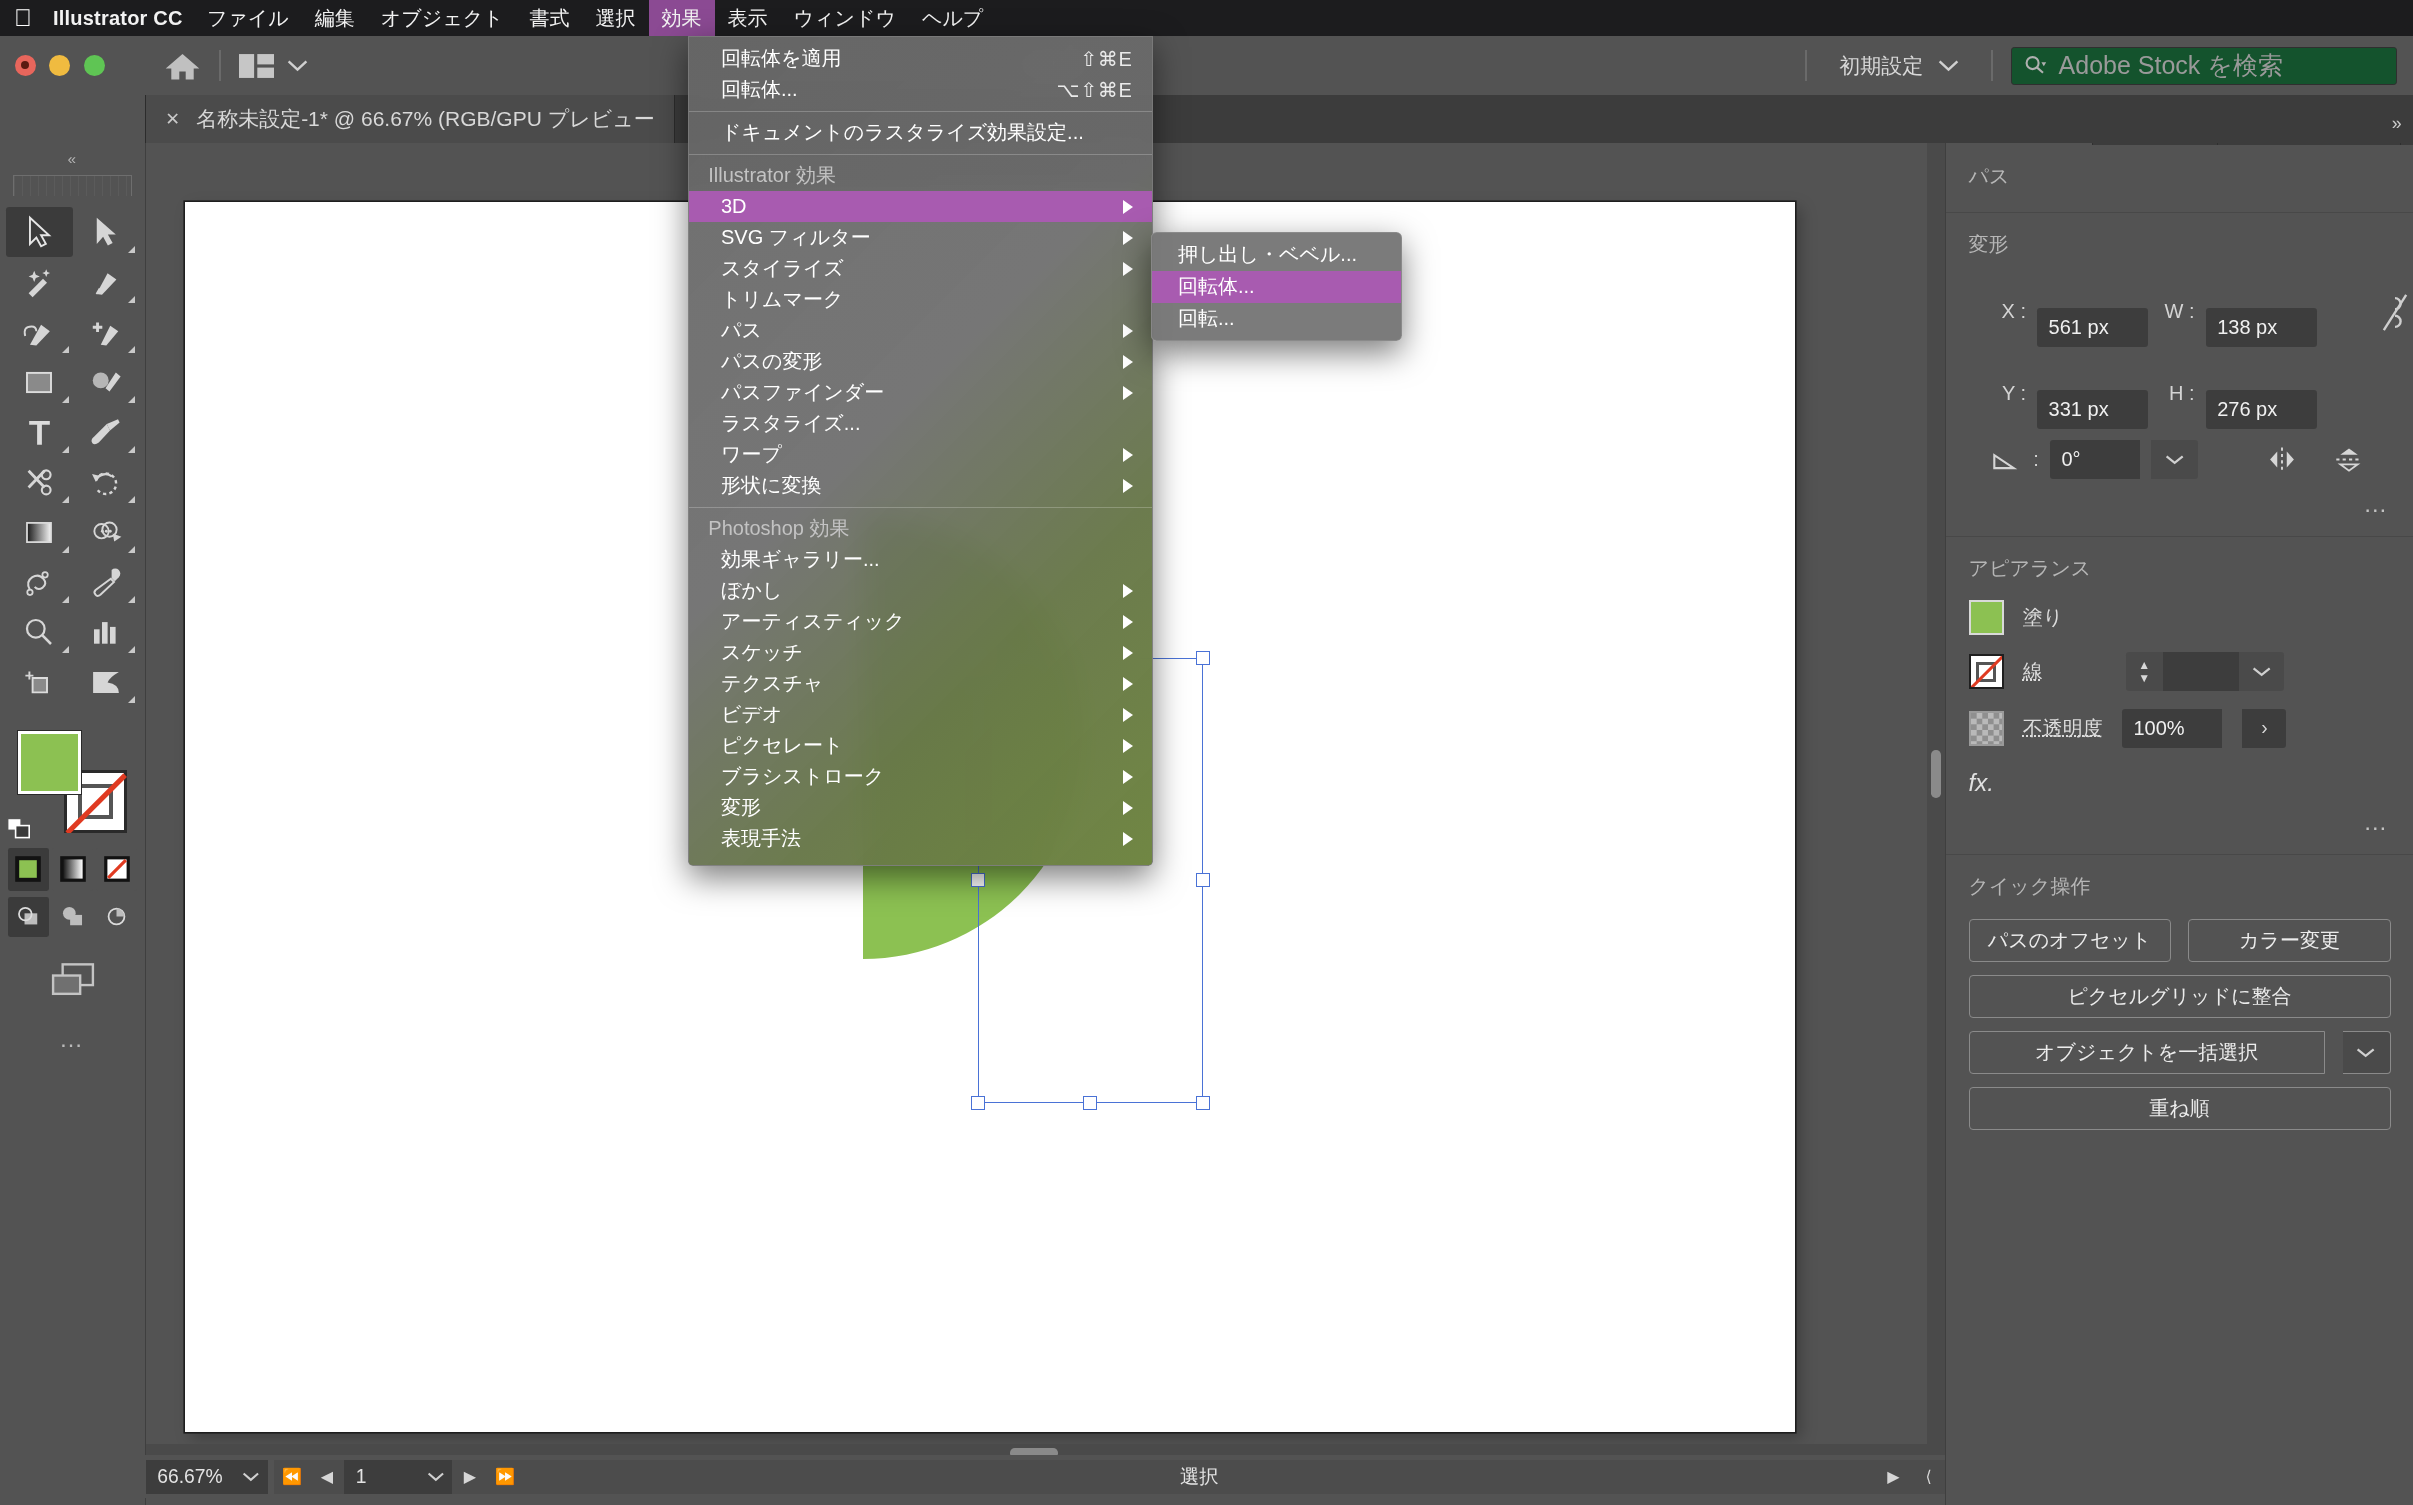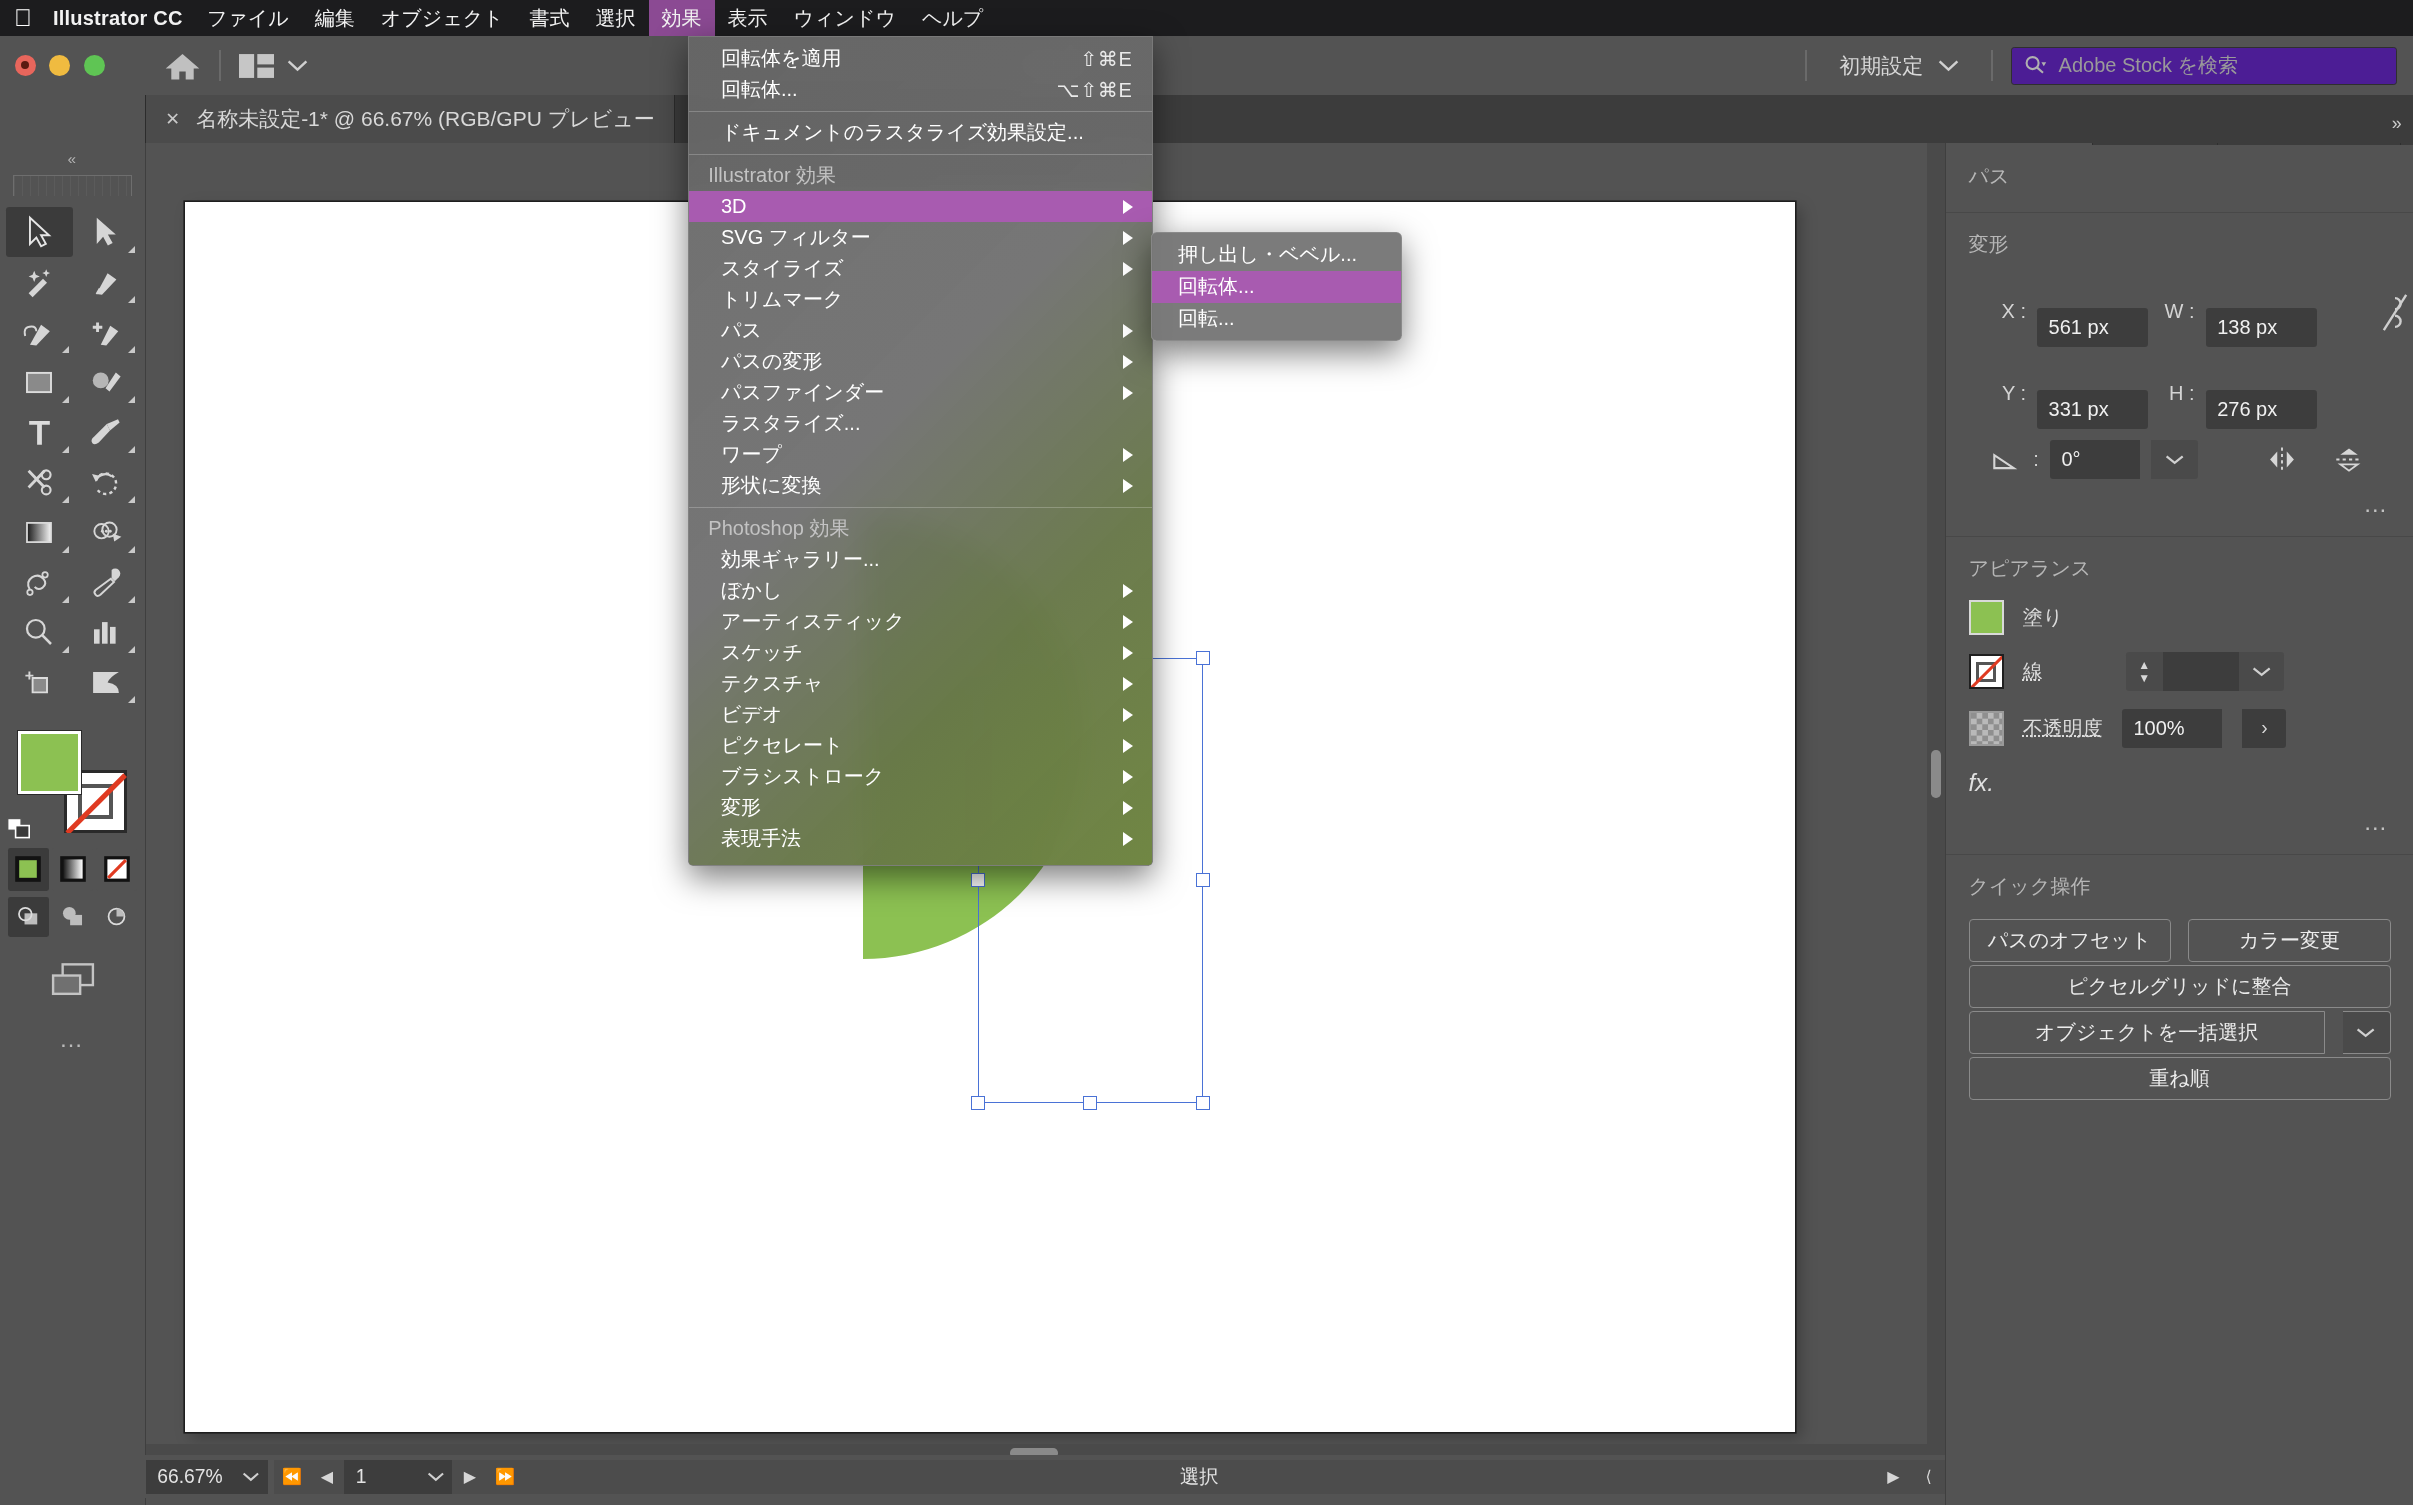--- a/index.html
+++ b/index.html
@@ -35,23 +35,23 @@
   .tl.r::after{content:""; position:absolute; left:6.4px; top:6.4px; width:8px; height:8px;
     border-radius:50%; background:#5c1b12;}
   .home-icn { margin-left:59px; }
   .divider-v { width:2.4px; height:31px; background:#6a6a6a; margin:0 17.7px; }
   .arrange { display:flex; align-items:center; gap:13px; }
   .app-title-area { flex:1; display:flex; justify-content:center; align-items:center;
     color:#d5d5d5; font-size:22px; }
   .right-tools { display:flex; align-items:center; margin-right:16px; }
   .workspace-btn { display:flex; align-items:center; gap:14.5px; color:#d8d8d8; font-size:21px;
     padding:0 14.5px; }
-  .stock-search { width:386px; height:38px; background:#4c1d95; border:0.8px solid #2f2f2f;
+  .stock-search { width:386px; height:38px; background:#14532d; border:0.8px solid #2f2f2f;
     border-radius:3.2px; display:flex; align-items:center; padding:0 11.3px; gap:11.3px;
-    color:#9a9a9a; font-size:20px; }
+    color:#9a9a9a; font-size:25px; }
 
   
   .tabbar { position:absolute; left:0; top:95px; width:2413px; height:48px;
     background:#3c3c3c; z-index:30; display:flex; align-items:stretch;}
   .docrule-left { width:146px; background:#535353; border-right:0.8px solid #2c2c2c; position:relative;}
   .doc-tab { background:#4b4b4b; display:flex; align-items:center; gap:16px;
     padding:0 19.3px; color:#d8d8d8; font-size:21px; white-space:nowrap;
     border-right:0.8px solid #2c2c2c; max-width:892px; overflow:hidden; }
   .tab-close { font-size:17.7px; color:#c9c9c9; }
   .tabbar-fill { flex:1; background:#3c3c3c; }
@@ -177,21 +177,21 @@
   .sw-val { width:76px; height:39px; background:#3d3d3d; }
   .sw-drop { width:45px; height:39px; background:#4a4a4a; border-radius:0 3.2px 3.2px 0;
      display:flex; align-items:center; justify-content:center; color:#d8d8d8;}
   .op-val { width:100px; height:39px; background:#3d3d3d; border-radius:3.2px 0 0 3.2px;
      display:flex; align-items:center; padding:0 11.3px; color:#f0f0f0; font-size:20px;}
   .op-arrow { width:45px; height:39px; background:#3d3d3d; border-radius:0 3.2px 3.2px 0;
      display:flex; align-items:center; justify-content:center; color:#d8d8d8; font-size:19.3px;
      border-left:0.8px solid #535353;}
   .fx-row { padding-top:21px; color:#e0e0e0; font-size:24px; font-style:italic; }
   .qa-btns { margin-top:19.3px; }
-  .qa-r { display:flex; gap:17.7px; margin-bottom:3px; }
+  .qa-r { display:flex; gap:17.7px; margin-bottom:13px; }
   .qbtn { flex:1; height:43px; border:0.8px solid #8a8a8a; border-radius:4px;
      display:flex; align-items:center; justify-content:center; color:#ececec; font-size:20px;
      background:#535353;}
   .qbtn.split { border-radius:4px 0 0 4px; }
   .qbtn-drop { width:48px; height:43px; border:0.8px solid #8a8a8a; border-left:none;
      border-radius:0 4px 4px 0; background:#4a4a4a; display:flex; align-items:center;
      justify-content:center; color:#dcdcdc;}
 
   
   .menu {

